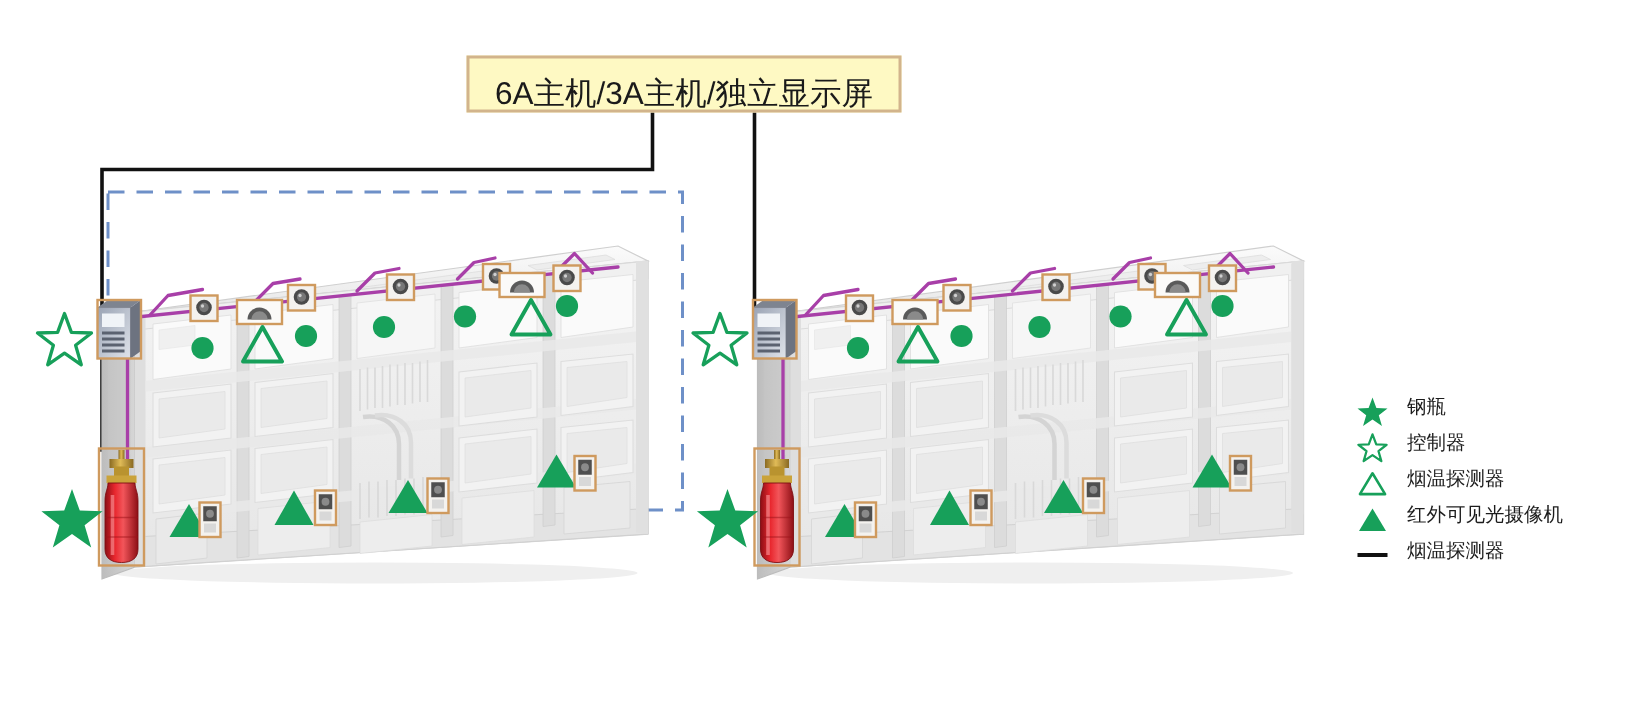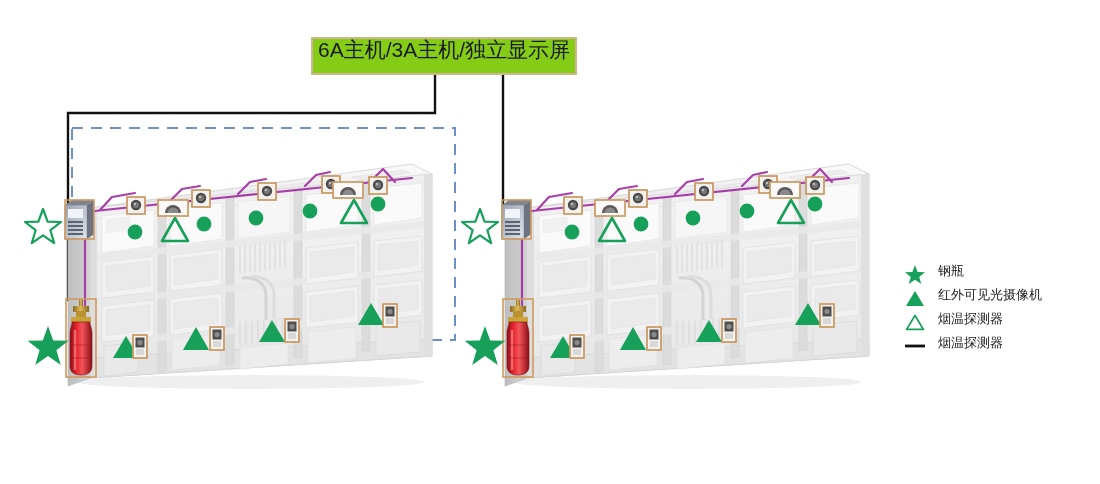--- a/index.html
+++ b/index.html
@@ -1,22 +1,22 @@
 <!DOCTYPE html>
 <html><head>
 <meta charset="utf-8">
 <style>
   html,body{margin:0;padding:0;background:#fff;}
   body{width:1100px;height:484px;position:relative;overflow:hidden;
        font-family:"Liberation Sans","DejaVu Sans",sans-serif;}
   #stage{position:absolute;inset:0;width:1100px;height:484px;}
   .svgroot{position:absolute;left:0;top:0;width:1100px;height:484px;}
-  .title-box{position:absolute;left:311px;top:37px;width:266px;height:38px;
-    border:2px solid #d2b48c;background:#84cc16;box-sizing:border-box;
-    display:flex;align-items:flex-start;justify-content:center;}
+  .title-box{position:absolute;left:311px;top:37px;width:290px;height:38px;
+    border:2px solid #d2b48c;background:#fef9c3;box-sizing:border-box;
+    display:flex;align-items:flex-end;justify-content:center;}
   .title-text{font-size:21px;color:#1a1a1a;line-height:1;white-space:nowrap;
     font-family:"Liberation Sans","DejaVu Sans",sans-serif;}
   .legend{position:absolute;left:898px;top:262px;width:200px;}
   .legend-row{display:flex;align-items:flex-start;height:24px;}
   .legend-sym{width:34px;height:24px;display:flex;align-items:center;justify-content:center;flex:0 0 34px;}
   .legend-label{font-size:13px;color:#1c1c1c;white-space:nowrap;padding-left:6px;
     font-family:"Liberation Sans","DejaVu Sans",sans-serif;}
 </style>
 </head>
 <body>
@@ -386,39 +386,47 @@
 
     <div class="legend-row">
       <span class="legend-sym">
         <svg width="22" height="21" viewBox="0 0 22 21">
             <path d="M11 1 L13.6 8 L21 8.3 L15.2 12.9 L17.3 20 L11 15.7 L4.7 20 L6.8 12.9 L1 8.3 L8.4 8 Z" fill="#17a05a"></path>
           </svg>
       </span>
       <span class="legend-label">钢瓶</span>
     </div>
 
+    <div class="legend-row">
+      <span class="legend-sym">
+        <svg width="22" height="21" viewBox="0 0 22 21">
+            <path d="M11 1.6 L13.5 8.2 L20.4 8.5 L15 12.8 L16.9 19.4 L11 15.4 L5.1 19.4 L7 12.8 L1.6 8.5 L8.5 8.2 Z" fill="none" stroke="#17a05a" stroke-width="1.5" stroke-linejoin="round"></path>
+          </svg>
+      </span>
+      <span class="legend-label">控制器</span>
+    </div>
+
+    <div class="legend-row">
+      <span class="legend-sym">
+        <svg width="22" height="19" viewBox="0 0 22 19">
+            <path d="M11 2.5 L19.4 16.4 L2.6 16.4 Z" fill="none" stroke="#17a05a" stroke-width="1.7" stroke-linejoin="round"></path>
+          </svg>
+      </span>
+      <span class="legend-label">烟温探测器</span>
+    </div>
 
     <div class="legend-row">
       <span class="legend-sym">
         <svg width="22" height="19" viewBox="0 0 22 19">
             <path d="M11 2 L20 17 L2 17 Z" fill="#17a05a"></path>
           </svg>
       </span>
       <span class="legend-label">红外可见光摄像机</span>
     </div>
 
-    <div class="legend-row">
-      <span class="legend-sym">
-        <svg width="22" height="19" viewBox="0 0 22 19">
-            <path d="M11 2.5 L19.4 16.4 L2.6 16.4 Z" fill="none" stroke="#17a05a" stroke-width="1.7" stroke-linejoin="round"></path>
-          </svg>
-      </span>
-      <span class="legend-label">烟温探测器</span>
-    </div>
-
 
 
     <div class="legend-row">
       <span class="legend-sym">
         <svg width="24" height="10" viewBox="0 0 24 10">
             <line x1="2" y1="5" x2="22" y2="5" stroke="#111111" stroke-width="2.8"></line>
           </svg>
       </span>
       <span class="legend-label">烟温探测器</span>
     </div>

